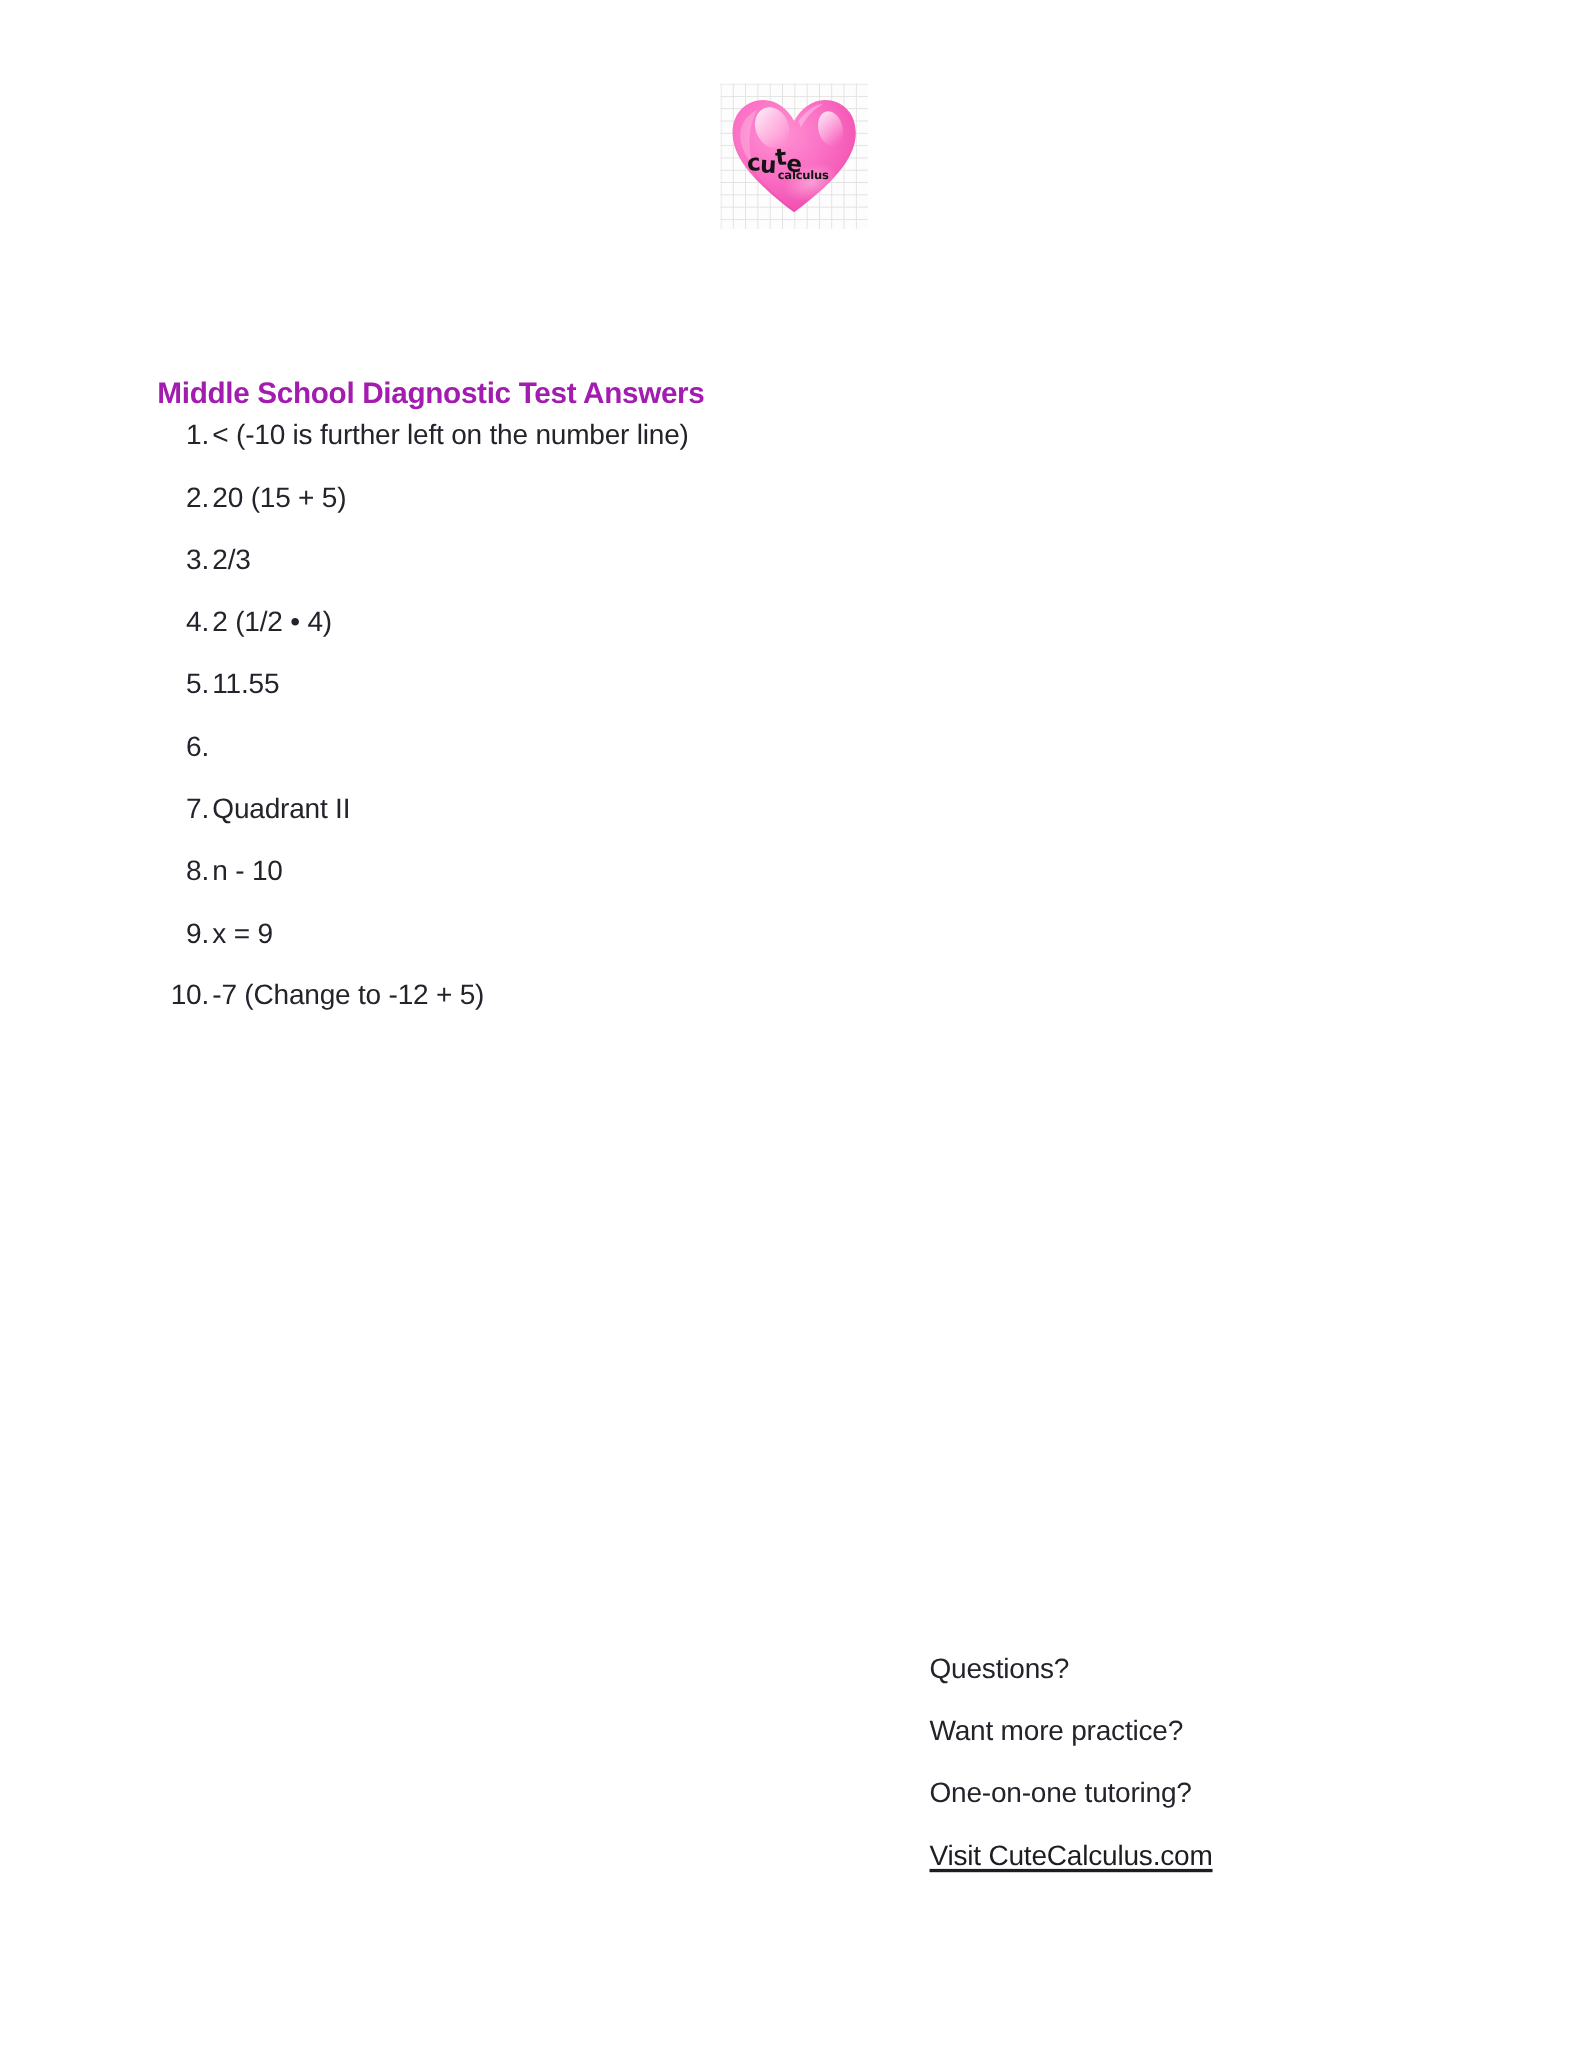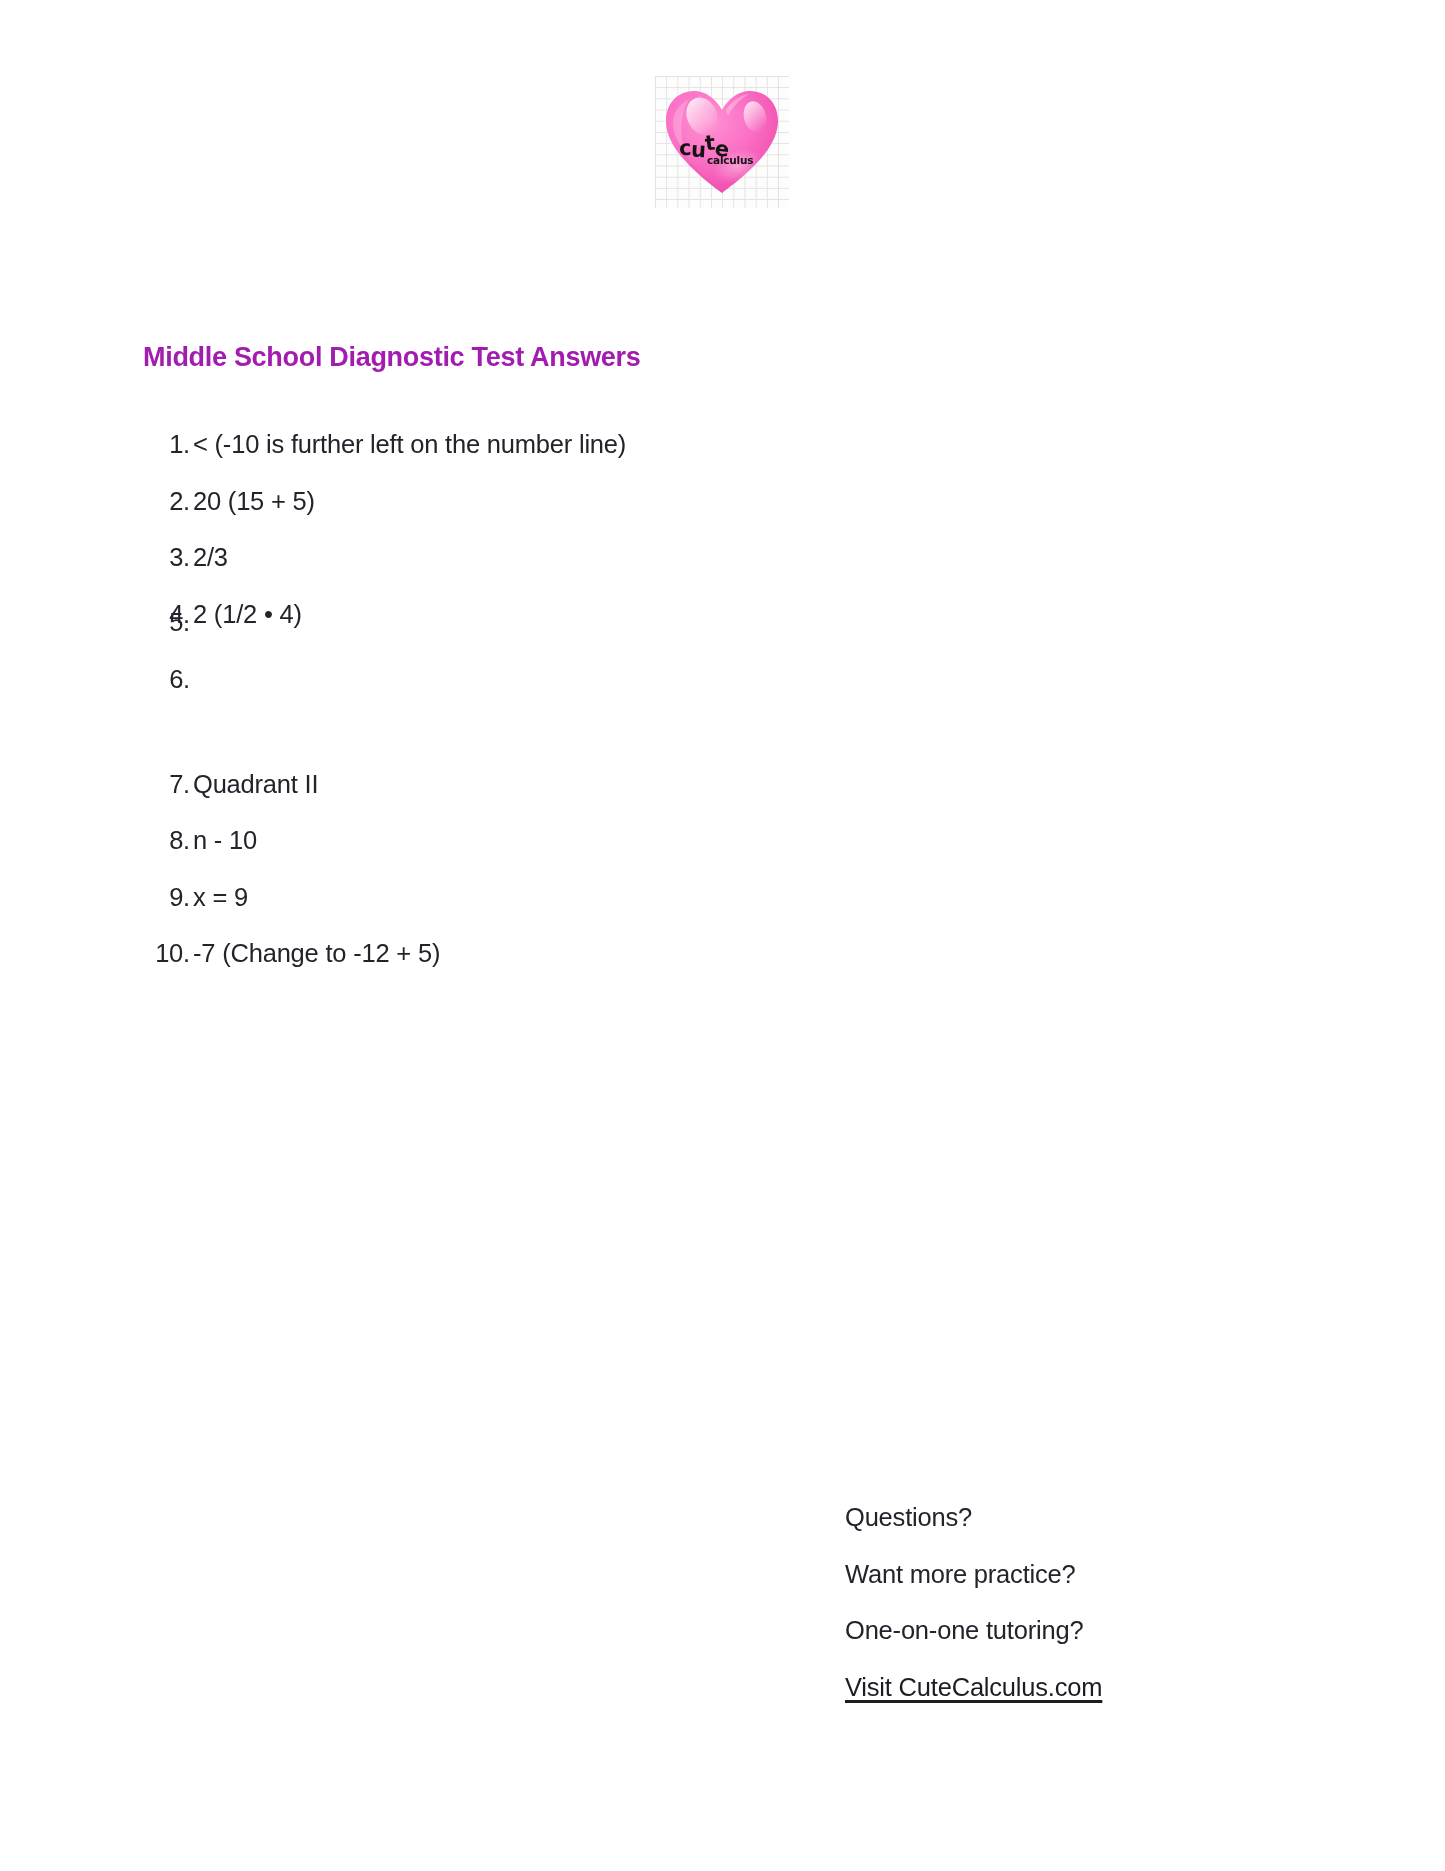--- a/index.html
+++ b/index.html
@@ -103,21 +103,20 @@
   .answer-num {
     width: 70px;
     text-align: right;
     flex: 0 0 70px;
     padding-right: 3px;
     white-space: pre;
   }
   .answer-text {
     flex: 1 1 auto;
     white-space: pre;
-    margin-top: 48px;
   }
 
   
   .footer-block {
     position: absolute;
     left: 845px;
     top: 1500px;
     width: 460px;
   }
   .footer-line {
@@ -201,20 +200,21 @@
     <span class="answer-text">2/3</span>
   </div>
 
   <div class="answer-row">
     <span class="answer-num">4.</span>
     <span class="answer-text">2 (1/2 • 4)</span>
   </div>
 
   <div class="answer-row">
     <span class="answer-num">5.</span>
+    <span class="answer-text">11.55</span>
   </div>
 
   <div class="answer-row">
     <span class="answer-num">6.</span>
   </div>
 
   <div class="answer-row">
     <span class="answer-num">7.</span>
     <span class="answer-text">Quadrant II</span>
   </div>

